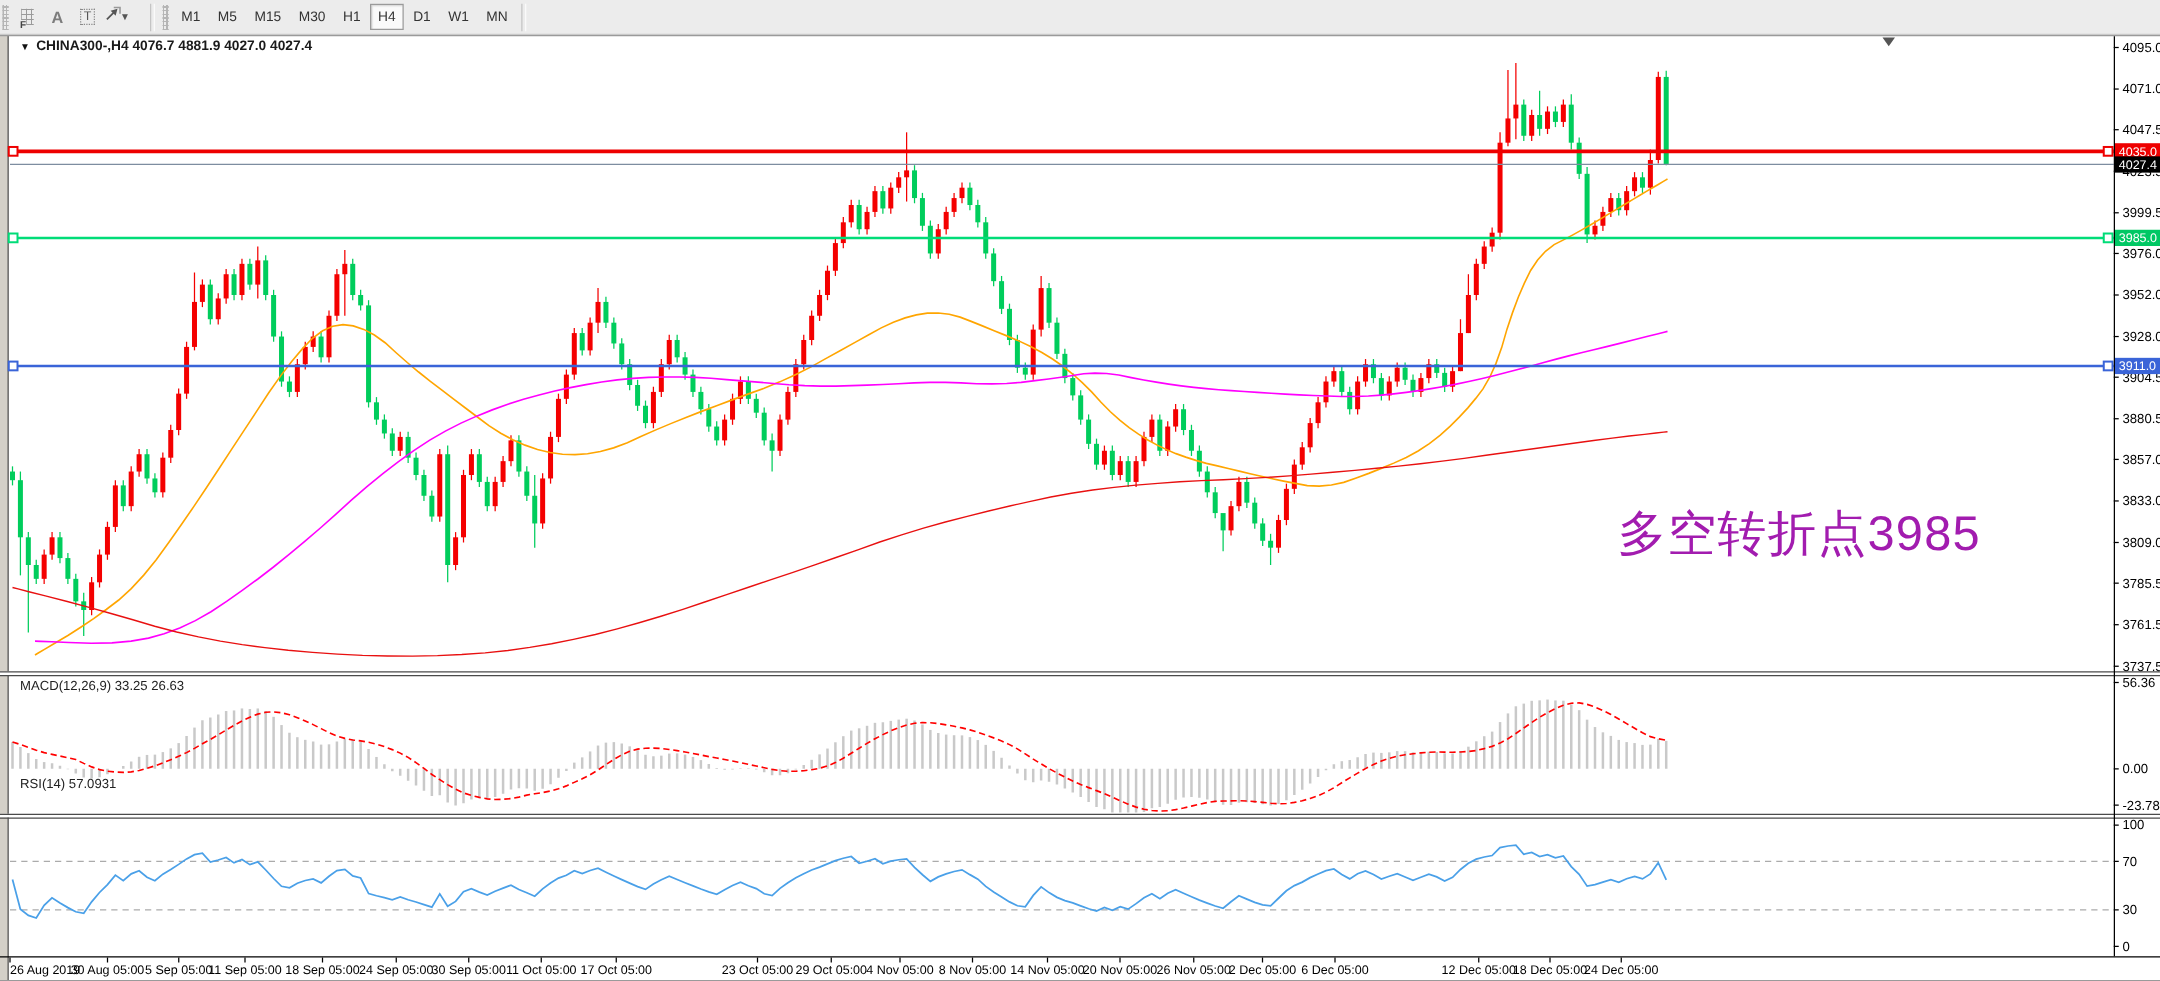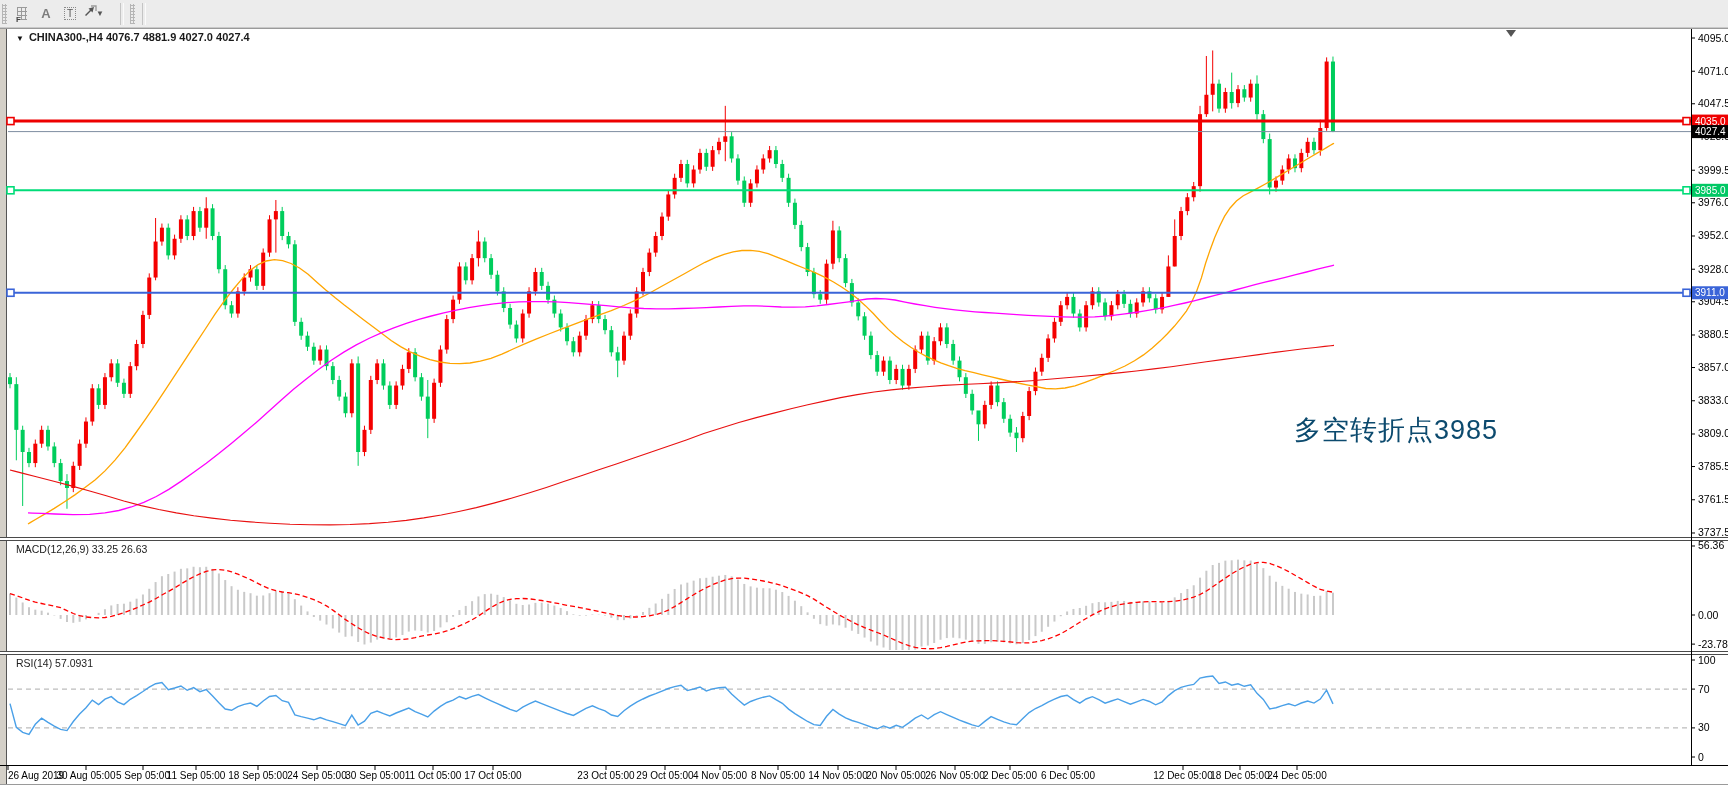--- a/index.html
+++ b/index.html
@@ -22,21 +22,21 @@
   .toolT{font-size:10px;color:#555;border:1px dotted #8a8a8a;padding:0 2px;line-height:11px;}
   .dd{font-size:8px;color:#555;margin-left:2px;}
   .vsep{width:2px;height:22px;margin:0 4px;border-left:1px solid #c4c4c4;border-right:1px solid #fafafa;}
   .tfbtn{min-width:26px;height:21px;margin:0 1px;padding:0 5px;border:1px solid transparent;
     background:transparent;font-family:"Liberation Sans",sans-serif;font-size:11px;color:#333;cursor:pointer;}
   .tfbtn.active{border:1px solid #9a9a9a;background:#fafafa;box-shadow:inset 1px 1px 1px #d8d8d8;}
   
   .ctitle{position:absolute;left:16px;top:31px;font-size:11px;font-weight:600;color:#1a1a1a;z-index:3;}
   .ctitle .tri{font-size:8px;margin-right:5px;color:#111;}
   .indlabel{position:absolute;font-size:10.5px;color:#222;z-index:3;}
-  .anno{position:absolute;left:1294px;top:412px;font-size:27px;color:#0c4a6e;z-index:4;
+  .anno{position:absolute;left:1294px;top:400px;font-size:39px;color:#a21caf;z-index:4;
     font-weight:500;letter-spacing:1px;white-space:nowrap;}
 </style>
 </head>
 <body>
 
 <div id="stage">
 
   <svg id="cv" width="1728" height="785" viewBox="0 0 1728 785">
       <g>
         <rect x="0" y="27" width="1728" height="758" fill="#ffffff"></rect>
@@ -830,24 +830,35 @@
     </button>
     <button class="tool" style="width:34px">
       <svg width="15" height="13" viewBox="0 0 15 13">
         <path d="M2 11 L7 6 L5.5 4.5 L11 3 L9.5 8.5 L8 7 L3 12 Z" fill="#555"></path>
         <path d="M8 2 L13 2 L13 7" fill="none" stroke="#999" stroke-width="1.3"></path>
       </svg>
       <span class="dd">▼</span>
     </button>
     <span class="vsep"></span>
     <span class="grip"></span>
+    <span id="tfbar" style="display:flex;">
+        <button class="tfbtn">M1</button>
+        <button class="tfbtn">M5</button>
+        <button class="tfbtn">M15</button>
+        <button class="tfbtn">M30</button>
+        <button class="tfbtn">H1</button>
+        <button class="tfbtn active">H4</button>
+        <button class="tfbtn">D1</button>
+        <button class="tfbtn">W1</button>
+        <button class="tfbtn">MN</button>
+      </span>
     <span class="vsep"></span>
   </div>
 
   <div class="ctitle">
     <span class="tri">▼</span><span>CHINA300-,H4  4076.7 4881.9 4027.0 4027.4</span>
   </div>
 
   <div class="indlabel" style="left:16px;top:543px;">MACD(12,26,9) 33.25 26.63</div>
-  <div class="indlabel" style="left:16px;top:657px;">RSI(14) 57.0931</div>
+  <div class="indlabel" style="left:16px;top:621px;">RSI(14) 57.0931</div>
 
   <div class="anno">多空转折点3985</div>
 </div>
 
 </body></html>

